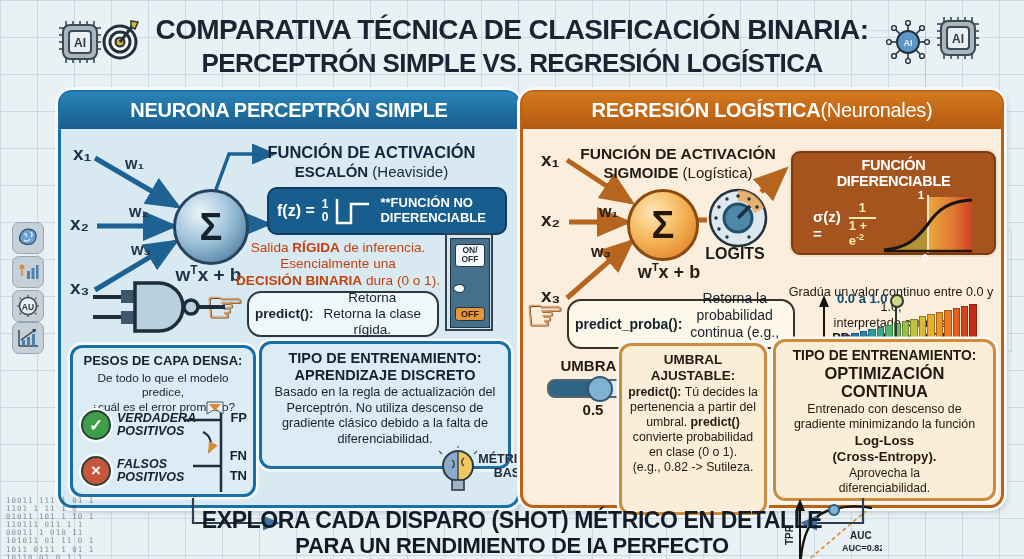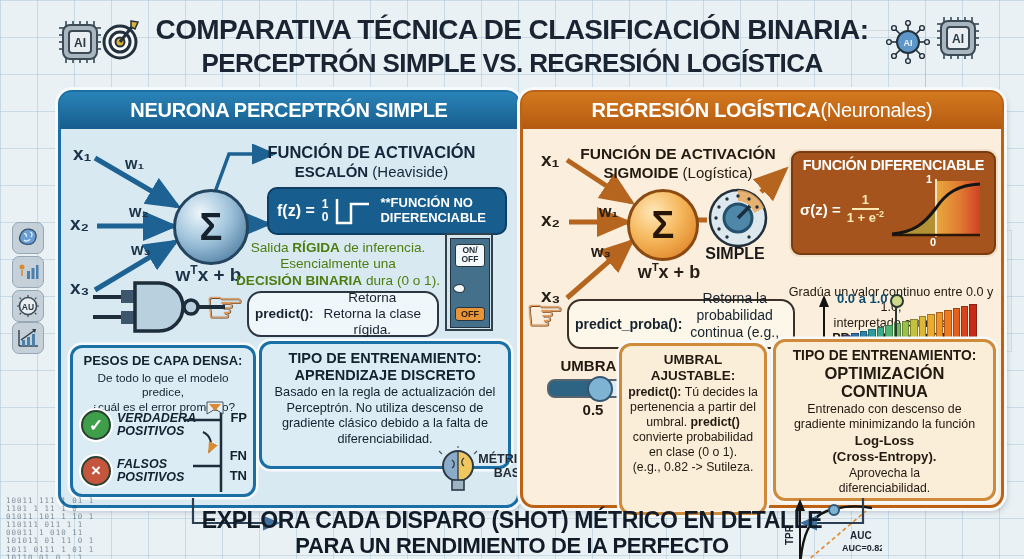--- a/index.html
+++ b/index.html
@@ -39,21 +39,21 @@
   .act-title{position:absolute;text-align:center;color:#14273a;line-height:1.2;}
   .act-title .l1{font-weight:bold;font-size:16.5px;}
   .act-title .l2{font-size:15px;}
   .panel-r .act-title{color:#221a10;}
   
   .step-box{position:absolute;left:206px;top:94px;width:240px;height:48px;background:#175d8d;border:2px solid #0e3e61;
     border-radius:10px;display:flex;align-items:center;gap:7px;padding:2px 8px;box-sizing:border-box;color:#fff;}
   .step-box .f{font-weight:bold;font-size:16px;}
   .stack{display:flex;flex-direction:column;font-size:12px;font-weight:bold;line-height:1.1;align-items:flex-end;}
   .warn{font-weight:bold;font-size:13px;line-height:1.12;text-align:left;}
-  .salida{position:absolute;left:158px;top:147px;width:238px;text-align:center;font-size:13.6px;color:#4d7c0f;line-height:1.2;}
+  .salida{position:absolute;left:158px;top:147px;width:238px;text-align:center;font-size:13.6px;color:#c2410c;line-height:1.2;}
   
   .door{position:absolute;left:384px;top:140px;width:48px;height:98px;background:#d6e4ec;border:2px solid #31424f;
     padding:3px;box-sizing:border-box;}
   .door-in{position:relative;width:100%;height:100%;background:#44708c;border:1px solid #22323e;}
   .door-top{position:absolute;left:4px;top:5px;right:4px;background:#f4f8fa;border:1.5px solid #26363f;border-radius:3px;
     font-size:8.5px;font-weight:bold;color:#22313c;text-align:center;line-height:1.1;padding:1px 0;}
   .door-off{position:absolute;left:4px;bottom:6px;right:4px;background:#e8953a;border:1.5px solid #26363f;border-radius:3px;
     font-size:9px;font-weight:bold;color:#2e1c06;text-align:center;padding:1px 0;}
   .door-knob{position:absolute;left:2px;top:45px;width:10px;height:7px;background:#f2f6f8;border:1px solid #26363f;
     border-radius:60% 40% 40% 60%/50%;}
@@ -69,21 +69,21 @@
   .card .ct{font-weight:bold;font-size:14.5px;line-height:1.15;}
   .card .ct2{font-weight:bold;font-size:16.5px;line-height:1.1;}
   .card .cb{font-size:12.7px;line-height:1.22;margin-top:2px;}
   .tick-row{position:absolute;display:flex;align-items:center;gap:6px;text-align:left;}
   .badge-circle{width:26px;height:26px;border-radius:50%;display:flex;align-items:center;justify-content:center;
     color:#fff;font-size:17px;font-weight:bold;border:2px solid #284034;box-shadow:0 0 0 2px #fff;}
   .tick-lab{font-weight:bold;font-size:12.5px;line-height:1.05;font-style:italic;}
   .mat-lab{position:absolute;font-weight:bold;font-size:13px;color:#13222f;}
   
   .diff-box{position:absolute;left:268px;top:58px;width:205px;height:104px;background:#a4541c;border:2px solid #7a3b10;
-    border-radius:9px;box-shadow:0 0 0 2px #f0dfc8;color:#fff;box-sizing:border-box;padding:4px 7px;}
+    border-radius:9px;box-shadow:0 0 0 2px #f0dfc8;color:#fff;box-sizing:border-box;padding:4px 20px;}
   .diff-box .dt{font-weight:bold;font-size:14.5px;text-align:center;letter-spacing:-.3px;}
   .frac{display:inline-flex;flex-direction:column;align-items:center;color:#fbe9b4;font-weight:bold;font-size:13px;line-height:1.1;}
   .frac .num{border-bottom:2px solid #fbe9b4;padding:0 10px 1px;}
   .sigma{color:#fff;font-weight:bold;font-size:15px;}
   .gradua{position:absolute;left:262px;top:192px;width:212px;font-size:12.6px;line-height:1.22;text-align:center;color:#211a10;}
   .prob{position:absolute;left:294px;top:198px;width:178px;height:64px;}
   .prob .bars{position:absolute;left:9px;right:18px;top:13px;bottom:8px;display:flex;align-items:flex-end;gap:1px;}
   .prob .bars span{flex:1;border:1px solid rgba(20,20,20,.35);border-bottom:none;box-sizing:border-box;}
   .prob-label{position:absolute;left:20px;top:0;font-weight:bold;font-size:13px;color:#0c4a6e;}
   .prob-marker{position:absolute;left:44%;top:8px;bottom:0px;width:2px;background:#2b3a30;}
@@ -413,21 +413,21 @@
           <circle cx="20" cy="50" r="1.7"></circle>
           <circle cx="20" cy="12" r="1.7"></circle>
           <circle cx="31" cy="9" r="1.7"></circle>
           <circle cx="42" cy="12" r="1.7"></circle>
           <circle cx="50" cy="20" r="1.7"></circle>
           <circle cx="42" cy="50" r="1.7"></circle>
         </g>
       <circle cx="31" cy="31" r="14" fill="#4f87a8" stroke="#24506b" stroke-width="3"></circle>
       <line x1="31" y1="31" x2="43" y2="19" stroke="#1c2e3c" stroke-width="3.5"></line>
     </svg>
-    <div class="logits">SIMPLE</div>
+    <div class="logits">LOGITS</div>
 
     <div class="diff-box">
       <div class="dt">FUNCIÓN DIFERENCIABLE</div>
       <div style="display:flex;align-items:center;gap:6px;margin-top:4px;">
         <span class="sigma">σ(z) =</span>
         <span class="frac">
           <span class="num">1</span>
           <span class="den"><span>1 + e</span><sup style="font-size:9px">-2</sup></span>
         </span>
         <span style="position:relative;display:inline-block;">

